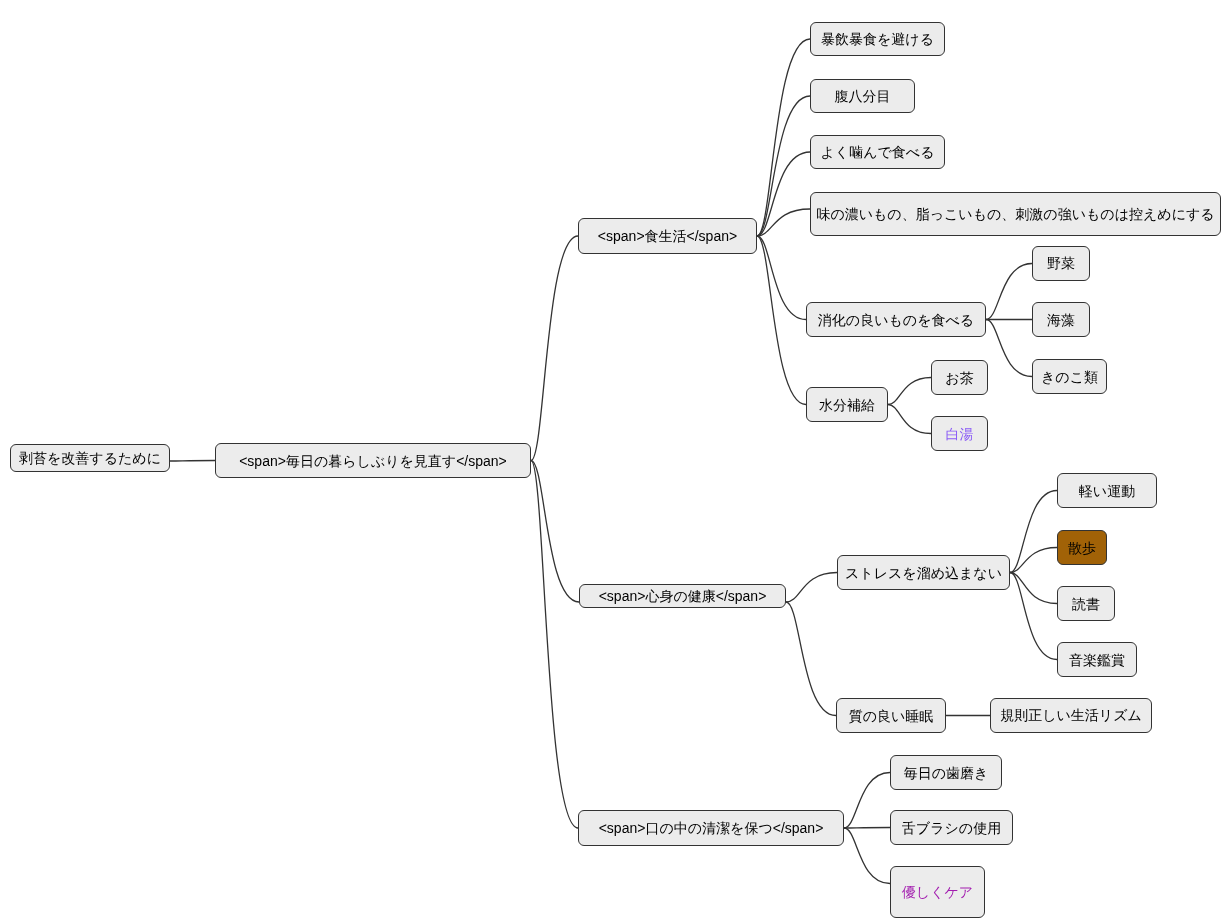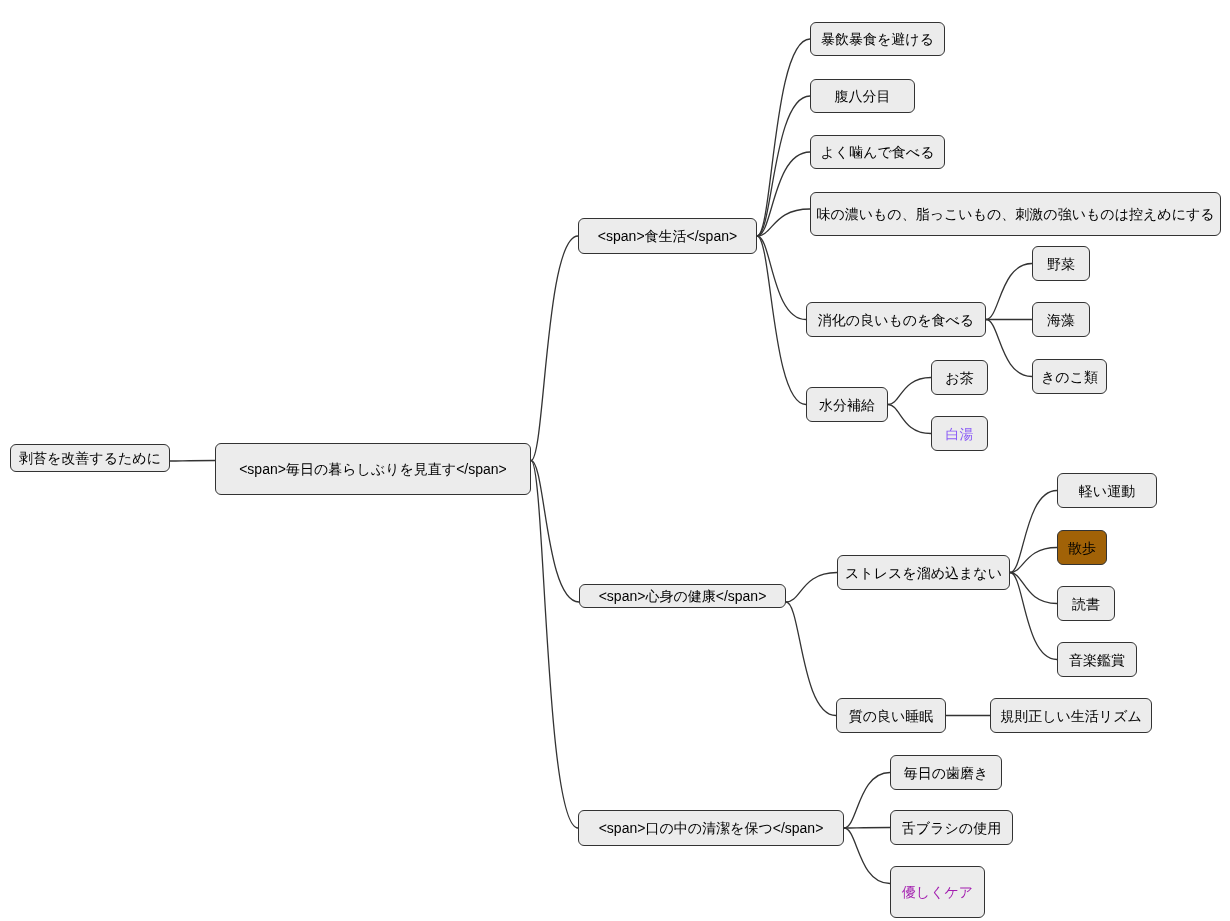--- a/index.html
+++ b/index.html
@@ -69,39 +69,39 @@
       <path d="M 1010 572.5 C 1024.1 572.5, 1024.1 547.5, 1057 547.5" stroke="#333333"></path>
       <path d="M 1010 572.5 C 1024.1 572.5, 1024.1 603.5, 1057 603.5" stroke="#333333"></path>
       <path d="M 1010 572.5 C 1024.1 572.5, 1024.1 659.5, 1057 659.5" stroke="#333333"></path>
       <path d="M 946 715.5 C 959.2 715.5, 959.2 715.5, 990 715.5" stroke="#333333"></path>
       <path d="M 844 828 C 857.8 828, 857.8 772.5, 890 772.5" stroke="#333333"></path>
       <path d="M 844 828 C 857.8 828, 857.8 827.5, 890 827.5" stroke="#333333"></path>
       <path d="M 844 828 C 857.8 828, 857.8 883.5, 890 883.5" stroke="#333333"></path>
     </svg>
   <div id="nodes-layer">
       <div class="node" style="left: 10px; top: 444px; width: 160px; height: 28px; background: rgb(236, 236, 236); border-color: rgb(51, 51, 51); color: rgb(0, 0, 0);">剥苔を改善するために</div>
-      <div class="node" style="left: 215px; top: 443px; width: 316px; height: 52px; background: rgb(236, 236, 236); border-color: rgb(51, 51, 51); color: rgb(0, 0, 0);">&lt;span&gt;毎日の暮らしぶりを見直す&lt;/span&gt;</div>
+      <div class="node" style="left: 215px; top: 443px; width: 316px; height: 35px; background: rgb(236, 236, 236); border-color: rgb(51, 51, 51); color: rgb(0, 0, 0);">&lt;span&gt;毎日の暮らしぶりを見直す&lt;/span&gt;</div>
       <div class="node" style="left: 578px; top: 218px; width: 179px; height: 36px; background: rgb(236, 236, 236); border-color: rgb(51, 51, 51); color: rgb(0, 0, 0);">&lt;span&gt;食生活&lt;/span&gt;</div>
       <div class="node" style="left: 810px; top: 22px; width: 135px; height: 34px; background: rgb(236, 236, 236); border-color: rgb(51, 51, 51); color: rgb(0, 0, 0);">暴飲暴食を避ける</div>
       <div class="node" style="left: 810px; top: 79px; width: 105px; height: 34px; background: rgb(236, 236, 236); border-color: rgb(51, 51, 51); color: rgb(0, 0, 0);">腹八分目</div>
       <div class="node" style="left: 810px; top: 135px; width: 135px; height: 34px; background: rgb(236, 236, 236); border-color: rgb(51, 51, 51); color: rgb(0, 0, 0);">よく噛んで食べる</div>
       <div class="node" style="left: 810px; top: 192px; width: 411px; height: 44px; background: rgb(236, 236, 236); border-color: rgb(51, 51, 51); color: rgb(0, 0, 0);">味の濃いもの、脂っこいもの、刺激の強いものは控えめにする</div>
       <div class="node" style="left: 806px; top: 302px; width: 180px; height: 35px; background: rgb(236, 236, 236); border-color: rgb(51, 51, 51); color: rgb(0, 0, 0);">消化の良いものを食べる</div>
-      <div class="node" style="left: 1032px; top: 246px; width: 58px; height: 35px; background: rgb(236, 236, 236); border-color: rgb(51, 51, 51); color: rgb(0, 0, 0);">野菜</div>
+      <div class="node" style="left: 1032px; top: 246px; width: 58px; height: 35px; background: rgb(236, 236, 236); border-color: rgb(51, 51, 51); color: rgb(0, 0, 0); font-family: Liberation Mono, monospace;">野菜</div>
       <div class="node" style="left: 1032px; top: 302px; width: 58px; height: 35px; background: rgb(236, 236, 236); border-color: rgb(51, 51, 51); color: rgb(0, 0, 0);">海藻</div>
       <div class="node" style="left: 1032px; top: 359px; width: 75px; height: 35px; background: rgb(236, 236, 236); border-color: rgb(51, 51, 51); color: rgb(0, 0, 0);">きのこ類</div>
       <div class="node" style="left: 806px; top: 387px; width: 82px; height: 35px; background: rgb(236, 236, 236); border-color: rgb(51, 51, 51); color: rgb(0, 0, 0);">水分補給</div>
       <div class="node" style="left: 931px; top: 360px; width: 57px; height: 35px; background: rgb(236, 236, 236); border-color: rgb(51, 51, 51); color: rgb(0, 0, 0);">お茶</div>
       <div class="node" style="left: 931px; top: 416px; width: 57px; height: 35px; background: rgb(236, 236, 236); border-color: rgb(51, 51, 51); color: #8b5cf6;">白湯</div>
       <div class="node" style="left: 579px; top: 584px; width: 207px; height: 24px; background: rgb(236, 236, 236); border-color: rgb(51, 51, 51); color: rgb(0, 0, 0);">&lt;span&gt;心身の健康&lt;/span&gt;</div>
       <div class="node" style="left: 837px; top: 555px; width: 173px; height: 35px; background: rgb(236, 236, 236); border-color: rgb(51, 51, 51); color: rgb(0, 0, 0);">ストレスを溜め込まない</div>
       <div class="node" style="left: 1057px; top: 473px; width: 100px; height: 35px; background: rgb(236, 236, 236); border-color: rgb(51, 51, 51); color: rgb(0, 0, 0);">軽い運動</div>
       <div class="node" style="left: 1057px; top: 530px; width: 50px; height: 35px; background: #a16207; border-color: rgb(51, 51, 51); color: rgb(0, 0, 0);">散歩</div>
       <div class="node" style="left: 1057px; top: 586px; width: 58px; height: 35px; background: rgb(236, 236, 236); border-color: rgb(51, 51, 51); color: rgb(0, 0, 0);">読書</div>
       <div class="node" style="left: 1057px; top: 642px; width: 80px; height: 35px; background: rgb(236, 236, 236); border-color: rgb(51, 51, 51); color: rgb(0, 0, 0);">音楽鑑賞</div>
       <div class="node" style="left: 836px; top: 698px; width: 110px; height: 35px; background: rgb(236, 236, 236); border-color: rgb(51, 51, 51); color: rgb(0, 0, 0);">質の良い睡眠</div>
-      <div class="node" style="left: 990px; top: 698px; width: 162px; height: 35px; background: rgb(236, 236, 236); border-color: rgb(51, 51, 51); color: rgb(0, 0, 0);">規則正しい生活リズム</div>
+      <div class="node" style="left: 990px; top: 698px; width: 162px; height: 35px; background: rgb(236, 236, 236); border-color: rgb(51, 51, 51); color: rgb(0, 0, 0); font-family: Liberation Mono, monospace;">規則正しい生活リズム</div>
       <div class="node" style="left: 578px; top: 810px; width: 266px; height: 36px; background: rgb(236, 236, 236); border-color: rgb(51, 51, 51); color: rgb(0, 0, 0);">&lt;span&gt;口の中の清潔を保つ&lt;/span&gt;</div>
       <div class="node" style="left: 890px; top: 755px; width: 112px; height: 35px; background: rgb(236, 236, 236); border-color: rgb(51, 51, 51); color: rgb(0, 0, 0);">毎日の歯磨き</div>
       <div class="node" style="left: 890px; top: 810px; width: 123px; height: 35px; background: rgb(236, 236, 236); border-color: rgb(51, 51, 51); color: rgb(0, 0, 0);">舌ブラシの使用</div>
       <div class="node" style="left: 890px; top: 866px; width: 95px; height: 52px; background: rgb(236, 236, 236); border-color: rgb(51, 51, 51); color: #a21caf;">優しくケア</div>
     </div>
 </div>
 
 </body></html>

